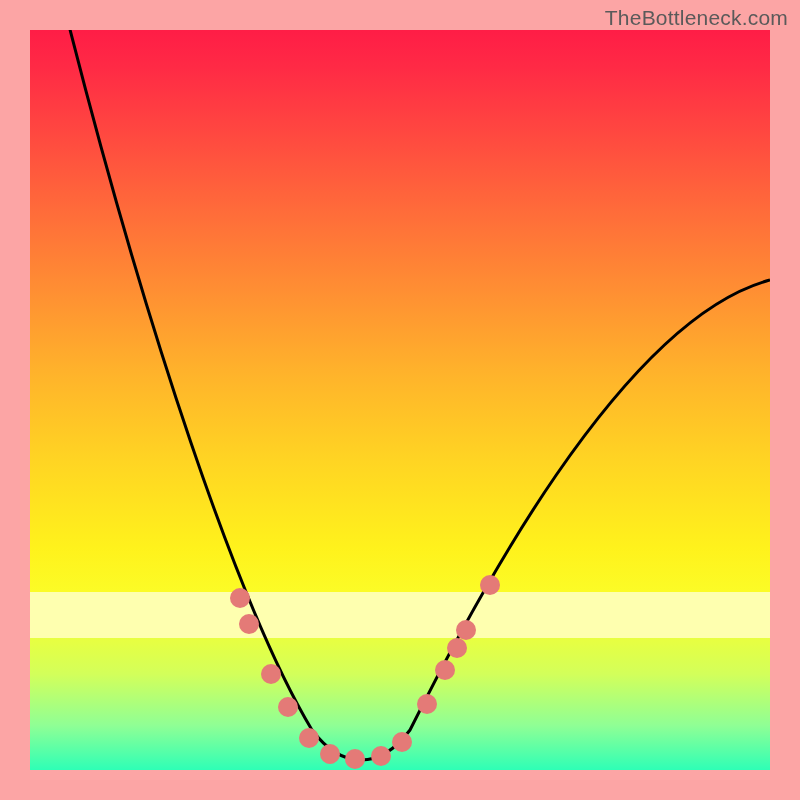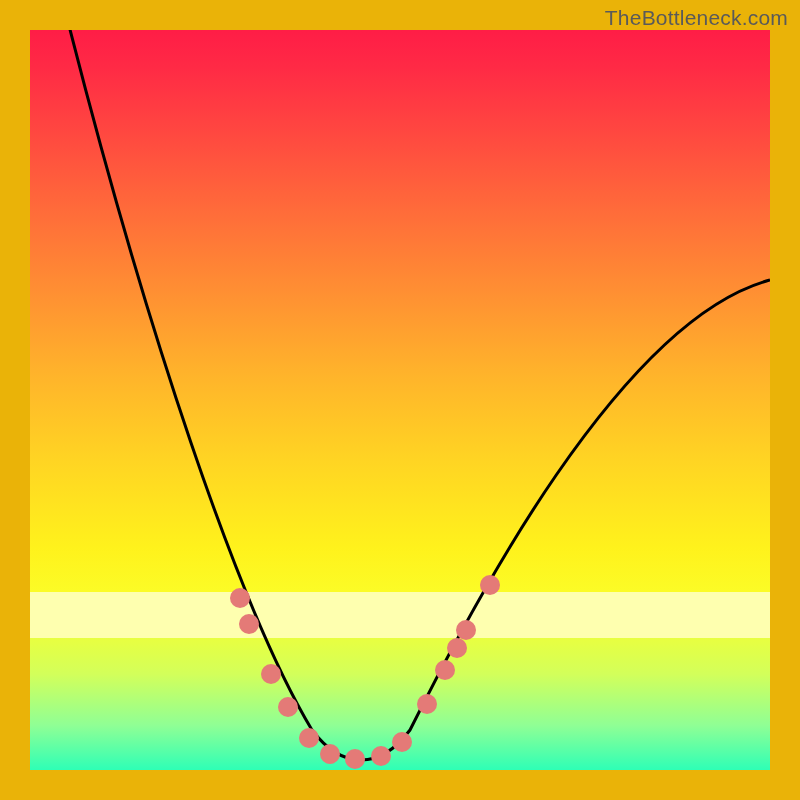--- a/index.html
+++ b/index.html
@@ -10,21 +10,21 @@
     background: #000;
     overflow: hidden;
     font-family: Arial, Helvetica, sans-serif;
   }
   .frame {
     position: absolute;
     left: 0;
     top: 0;
     width: 800px;
     height: 800px;
-    background: #eab308;
+    background: #fca5a5;
     text-align: right;
   }
   .plot-area {
     position: absolute;
     left: 30px;
     top: 30px;
     width: 740px;
     height: 740px;
     overflow: hidden;
   }

